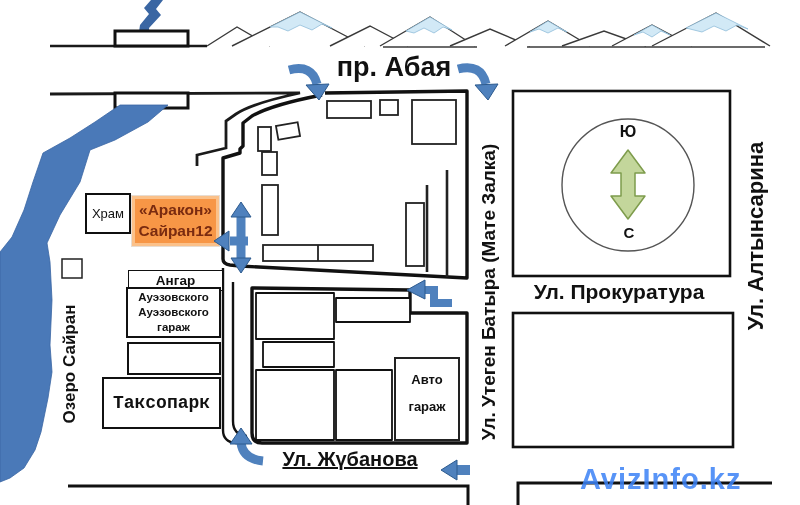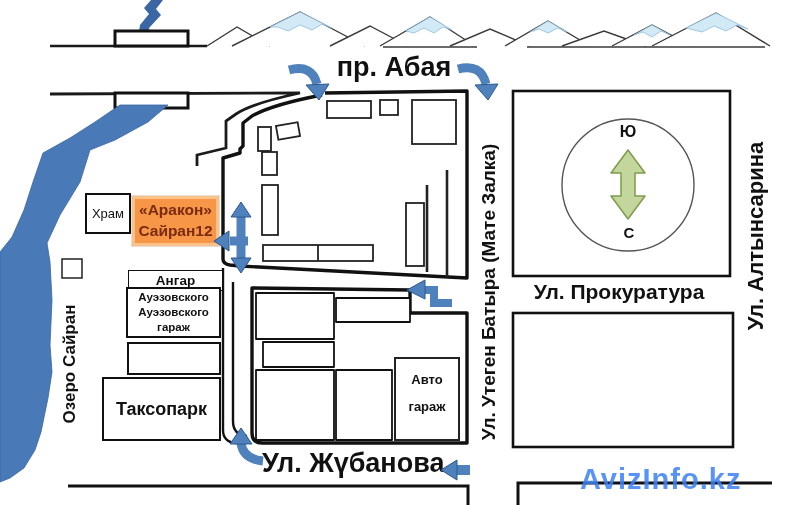--- a/index.html
+++ b/index.html
@@ -9,34 +9,34 @@
   #base-layer{z-index:1;}
   #arrow-layer{z-index:3;}
   .txt{position:absolute;z-index:2;font-weight:bold;white-space:nowrap;}
   .vtext{position:absolute;z-index:2;font-weight:bold;white-space:nowrap;
          transform:rotate(-90deg);transform-origin:center;text-align:center;}
   .boxlbl{position:absolute;z-index:2;display:flex;align-items:center;justify-content:center;
           text-align:center;background:#fff;box-sizing:border-box;font-weight:bold;}
   .street{text-align:center;}
   #abaya{left:330px;top:52px;width:128px;font-size:27px;}
   #kuanysh{left:503px;top:280px;width:232px;font-size:21px;}
-  #zhubanova{left:262px;top:448px;width:176px;font-size:27px;}
+  #zhubanova{left:262px;top:448px;width:176px;font-size:20px;text-decoration:underline;}
   #utegen{left:302px;top:281px;width:374px;font-size:19px;}
   #altynsarina{left:636px;top:223px;width:240px;font-size:22px;}
   #ozero{left:0px;top:354px;width:140px;font-size:17px;}
   #khram{left:85px;top:193px;width:46px;height:41px;border:2.5px solid #0f0f0f;font-size:13px;font-weight:400;}
   #arakon{left:131px;top:195px;width:89px;height:52px;background:#fbc18a;border:1px solid #e8ddd2;
           padding:3px;display:flex;z-index:2;position:absolute;box-sizing:border-box;}
   #arakon .inner{flex:1;background:#f79646;display:flex;flex-direction:column;align-items:center;
           justify-content:center;font-weight:bold;font-size:15.5px;color:#7a2b10;line-height:1.35;}
   #angar{left:128px;top:256px;width:95px;height:21px;border:1.5px solid #111;font-size:13.5px;font-weight:600;margin-top:14px;}
   #prokuratura{left:126px;top:287px;width:95px;height:51px;border:2.5px solid #111;
                font-size:11.5px;line-height:1.3;flex-direction:column;}
   #emptybox{left:127px;top:342px;width:94px;height:33px;border:2.5px solid #111;}
-  #taxopark{left:102px;top:377px;width:119px;height:64px;border:2.5px solid #111;font-size:18px;}
+  #taxopark{left:102px;top:377px;width:119px;height:52px;border:2.5px solid #111;font-size:18px;font-family:Liberation Mono, monospace;}
   #garage{left:394px;top:357px;width:66px;height:84px;border:2px solid #222;font-size:13px;
           flex-direction:column;justify-content:flex-start;padding-top:14px;gap:14px;line-height:1;}
   #compass-s{left:616px;top:123px;width:24px;font-size:16px;text-align:center;}
   #compass-n{left:617px;top:224px;width:24px;font-size:15px;text-align:center;}
   #watermark{left:580px;top:463px;font-size:29px;letter-spacing:1px;color:#3b82f6;opacity:.85;z-index:4;}
 </style>
 </head>
 <body>
 
 <div id="stage">

